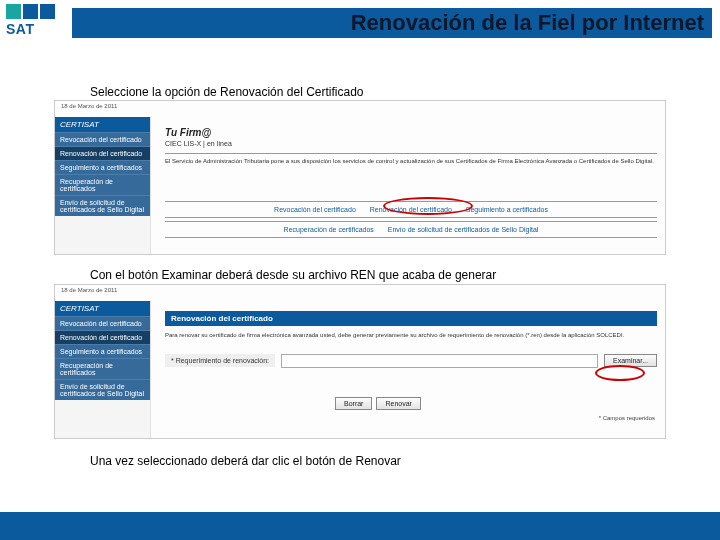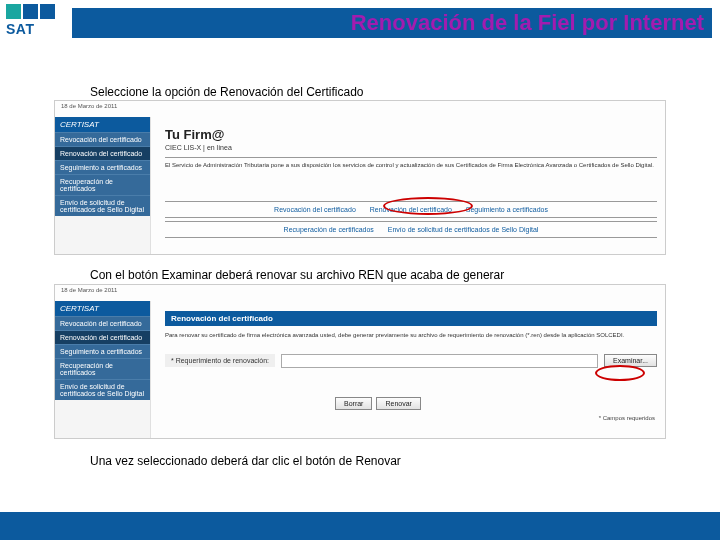--- a/index.html
+++ b/index.html
@@ -38,21 +38,21 @@
     position: absolute;
     left: 72px; top: 8px; width: 640px; height: 30px;
     background: #0c5a9e;
   }
   .title {
     position: absolute;
     left: 0; top: 10px; width: 712px;
     text-align: right;
     font-size: 22px;
     font-weight: bold;
-    color: #a21caf;
+    color: #0f172a;
     padding-right: 8px;
   }
   .instr {
     position: absolute;
     font-size: 12px;
     color: #000;
     margin-left: 36px;
   }
   .instr1 { left: 54px; top: 85px; }
   .instr2 { left: 54px; top: 268px; }
@@ -86,21 +86,21 @@
     font-size: 7px; padding: 3px 5px;
     border-top: 1px solid #4a7daa;
   }
   .sidebar-item.sel {
     background: #163f63;
   }
   .content1 {
     position: absolute;
     left: 110px; top: 26px; right: 8px;
   }
-  .c1-title { font-size: 13px; font-weight: bold; color: #222; }
+  .c1-title { font-size: 10px; font-weight: bold; color: #222; font-style: italic; }
   .c1-sub { font-size: 7px; color: #333; margin-top: 2px; }
   .c1-line {
     border-top: 1px solid #999;
     margin: 6px 0 4px 0;
   }
   .c1-desc { font-size: 6px; color: #333; line-height: 1.3; }
   .linkrow {
     position: absolute;
     left: 110px; right: 8px;
     border-top: 1px solid #999;
@@ -221,21 +221,21 @@
     <span>Renovación del certificado</span>
     <span>Seguimiento a certificados</span>
   </div>
   <div class="linkrow linkrow2">
     <span>Recuperación de certificados</span>
     <span>Envío de solicitud de certificados de Sello Digital</span>
   </div>
   <div class="red-circle"></div>
 </div>
 
-<div class="instr instr2">Con el botón Examinar deberá renovar su archivo REN que acaba de generar</div>
+<div class="instr instr2">Con el botón Examinar deberá desde su archivo REN que acaba de generar</div>
 
 <div class="shot shot2">
   <div class="sidebar-date">18 de Marzo de 2011</div>
   <div class="sidebar">
     <div class="sidebar-head">CERTISAT</div>
     <div class="sidebar-item">Revocación del certificado</div>
     <div class="sidebar-item sel">Renovación del certificado</div>
     <div class="sidebar-item">Seguimiento a certificados</div>
     <div class="sidebar-item">Recuperación de certificados</div>
     <div class="sidebar-item">Envío de solicitud de certificados de Sello Digital</div>

